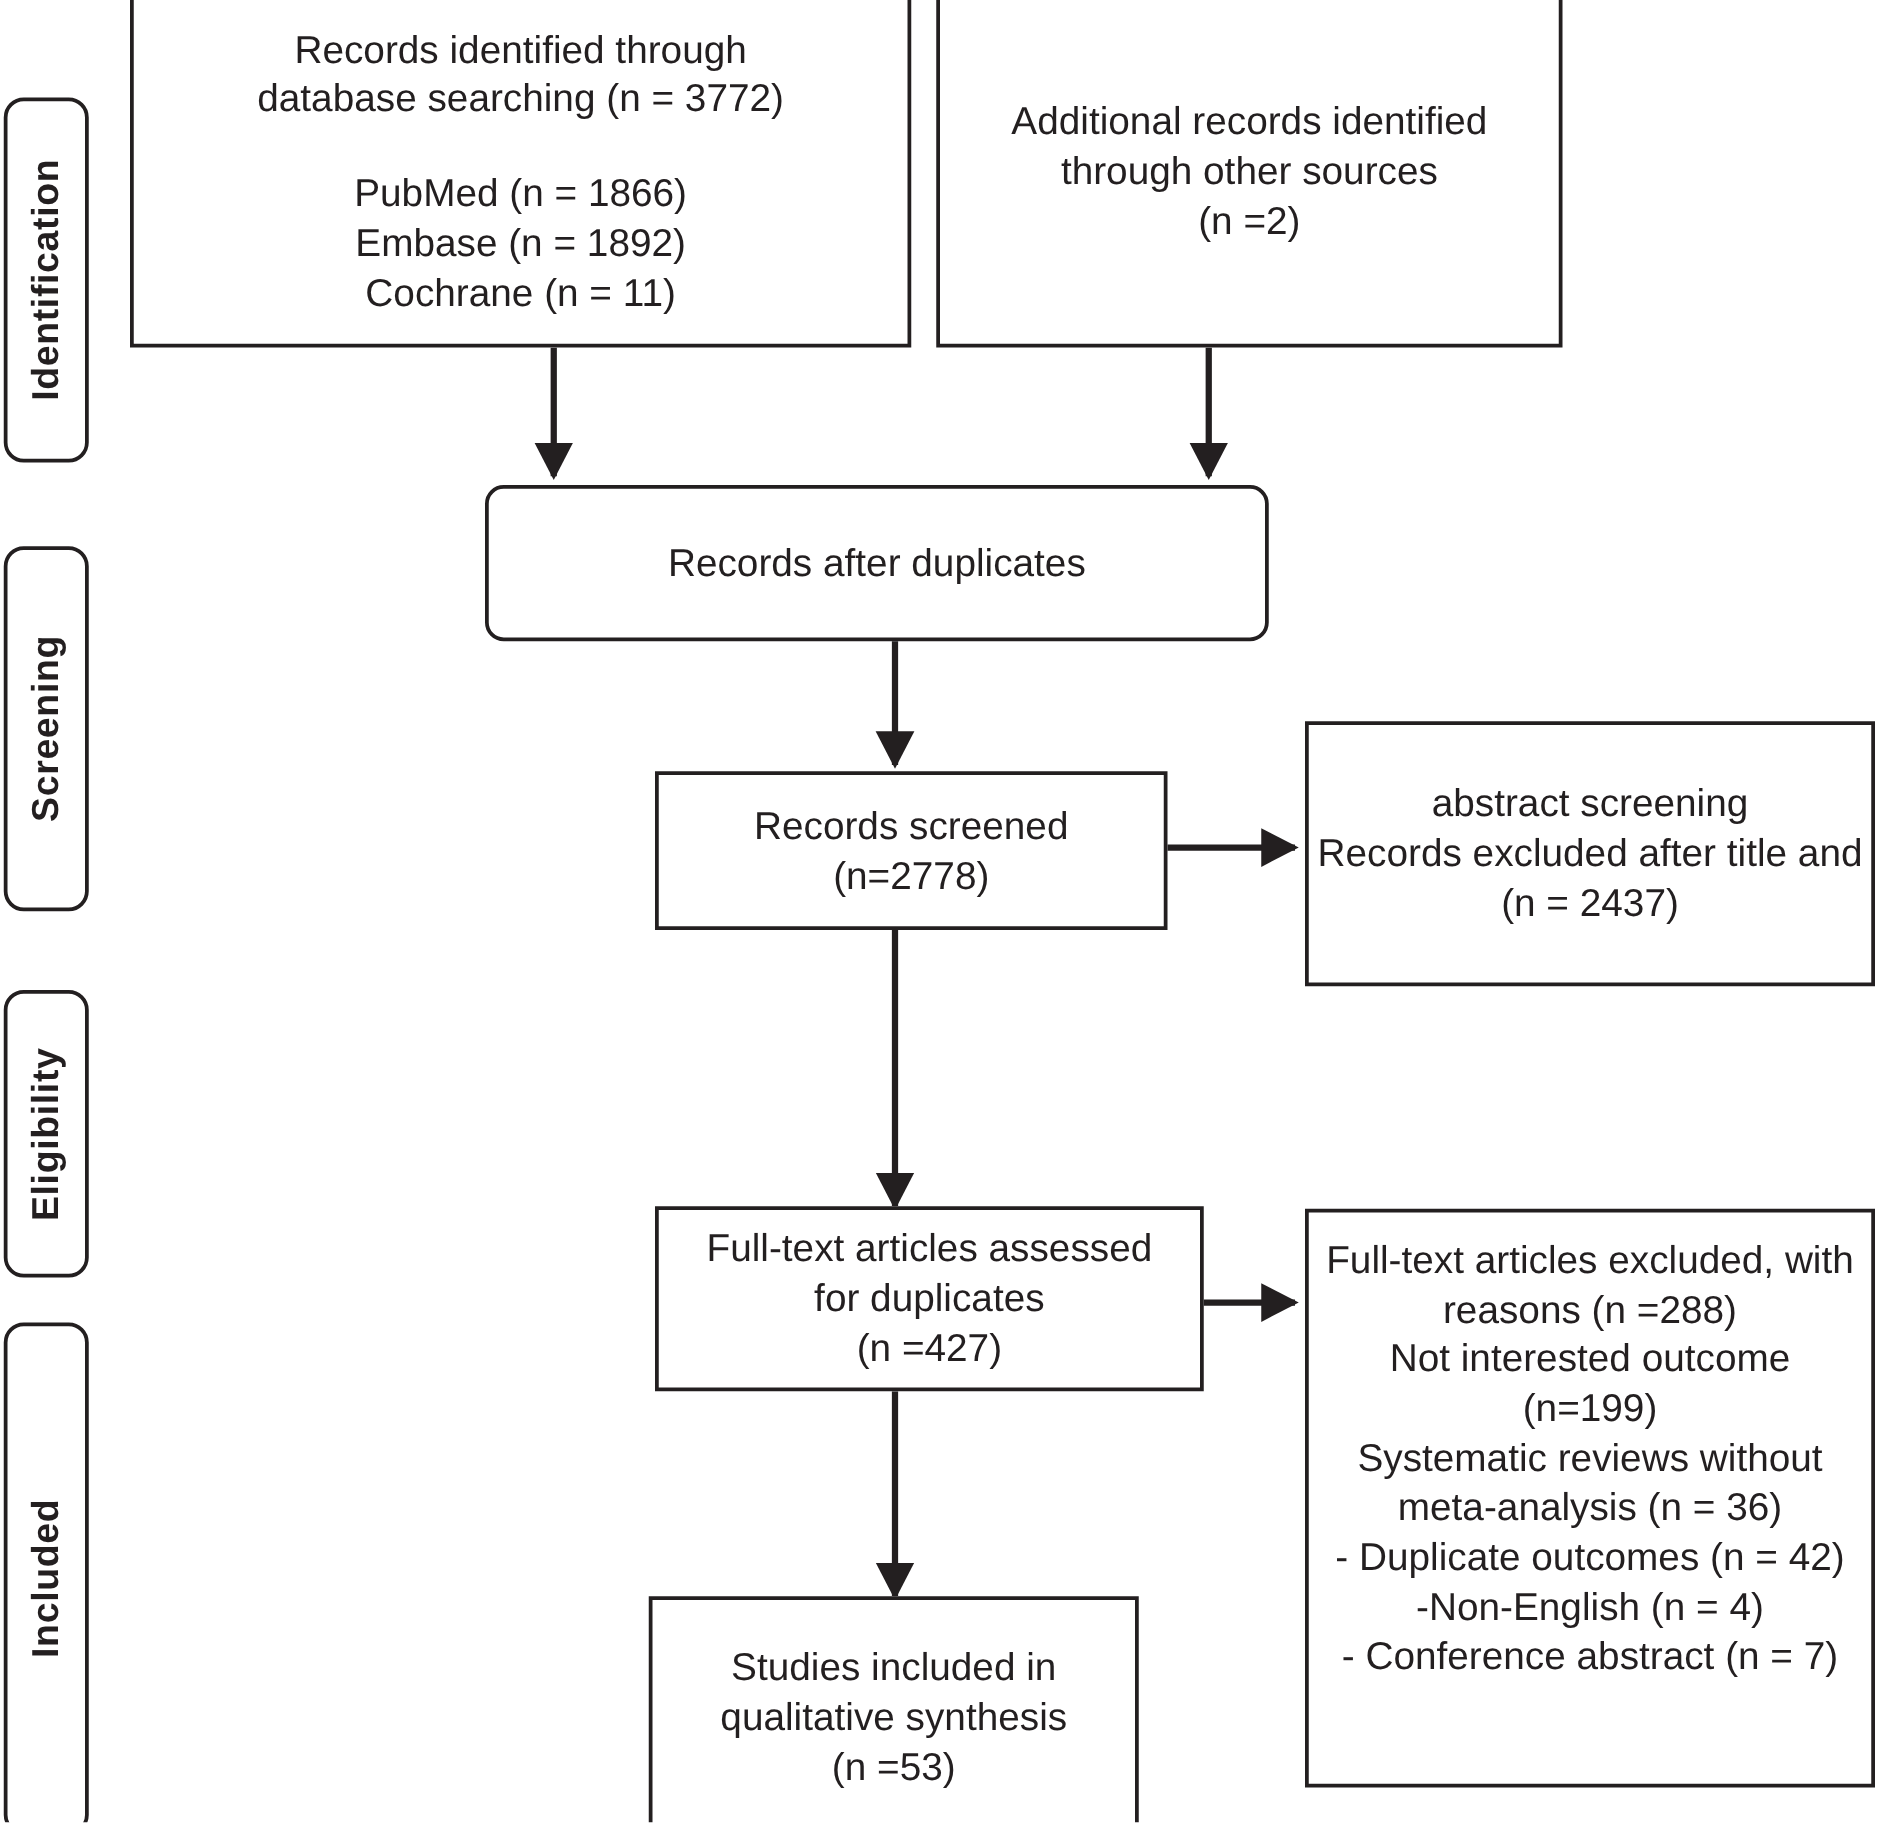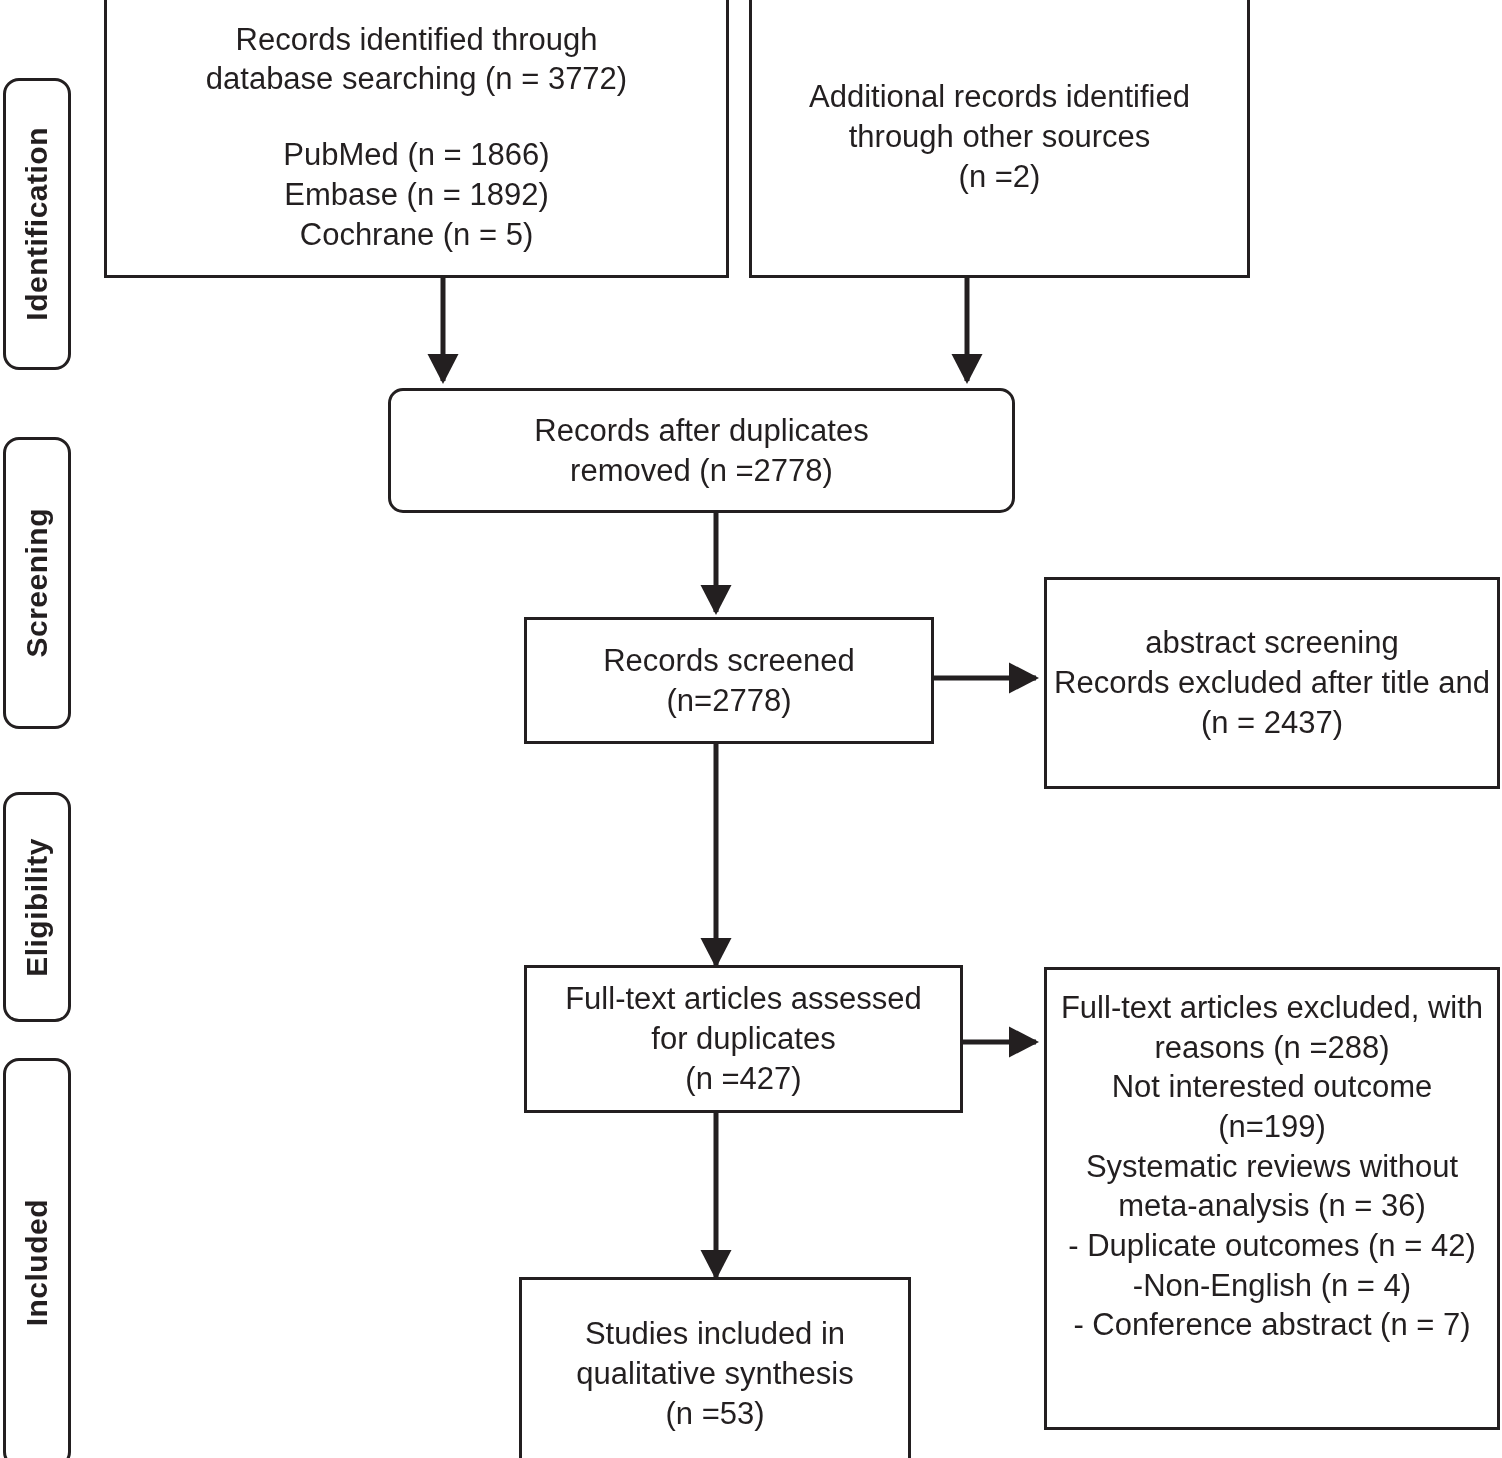--- a/index.html
+++ b/index.html
@@ -104,32 +104,31 @@
   <div class="stage-tab" style="left:3px; top:1058px; width:68px; height:410px;">
     <span class="tab-label">Included</span>
   </div>
 
   <div class="flow-box" style="left:104px; top:-4px; width:625px; height:282px;">
     <span class="ln">Records identified through</span>
     <span class="ln">database searching (n = 3772)</span>
     <span class="gap"></span>
     <span class="ln">PubMed  (n  =  1866)</span>
     <span class="ln">Embase  (n  =  1892)</span>
-    <span class="ln">Cochrane (n = 5)</span>
+    <span class="ln">Cochrane (n = 11)</span>
   </div>
 
   <div class="flow-box" style="left:749px; top:-4px; width:501px; height:282px;">
     <span class="ln">Additional records identified</span>
     <span class="ln">through other sources</span>
     <span class="ln">(n =2)</span>
   </div>
 
   <div class="flow-box" style="left:388px; top:388px; width:627px; height:125px;border-radius:15px;">
     <span class="ln">Records after duplicates</span>
-    <span class="ln">removed (n =2778)</span>
   </div>
 
   <div class="flow-box" style="left:524px; top:617px; width:410px; height:127px;">
     <span class="ln">Records screened</span>
     <span class="ln">(n=2778)</span>
   </div>
 
   <div class="flow-box" style="left:1044px; top:577px; width:456px; height:212px;">
     <span class="ln">abstract screening</span>
     <span class="ln">Records excluded after title and</span>

